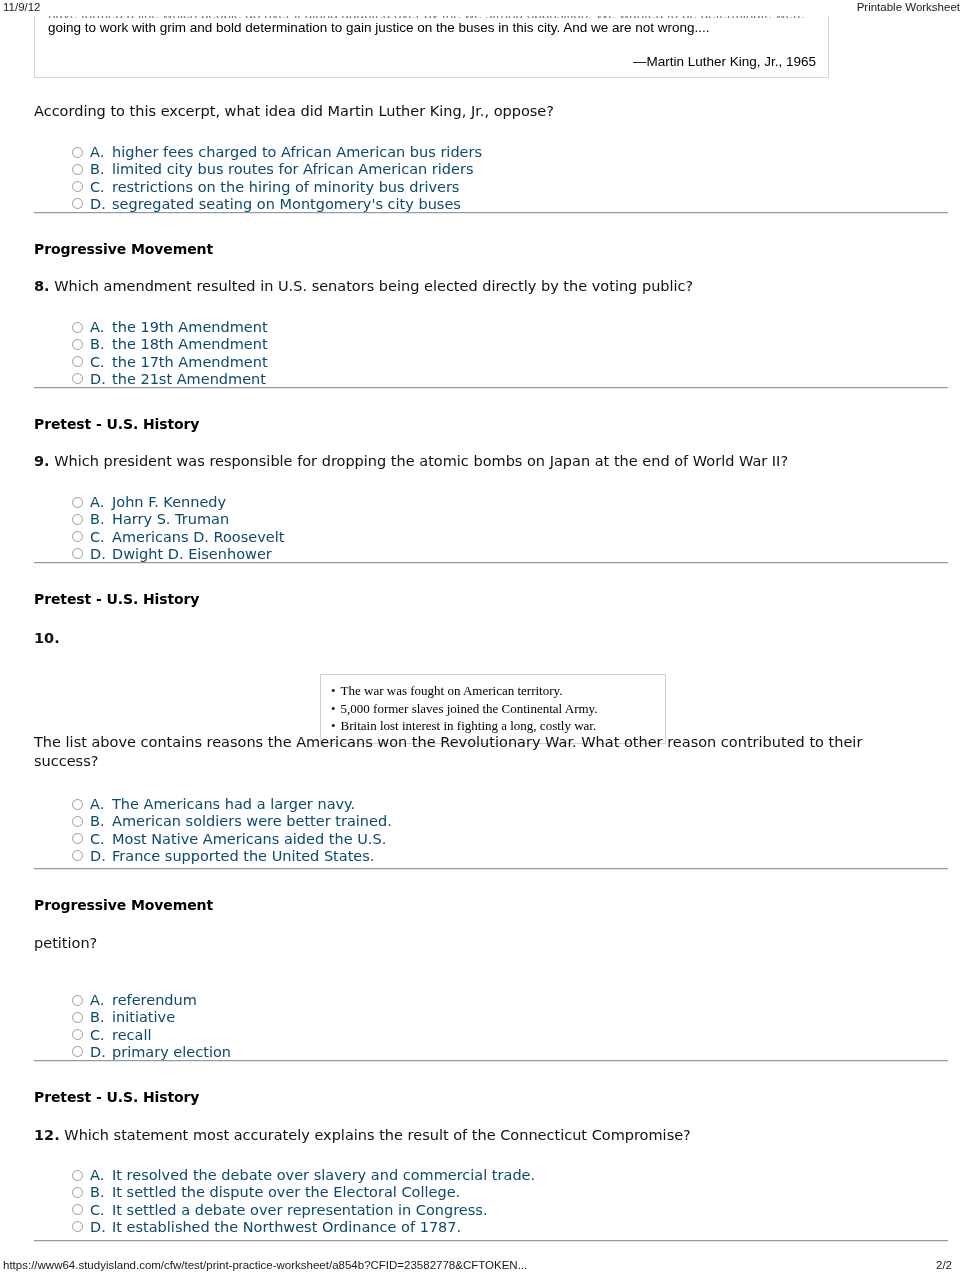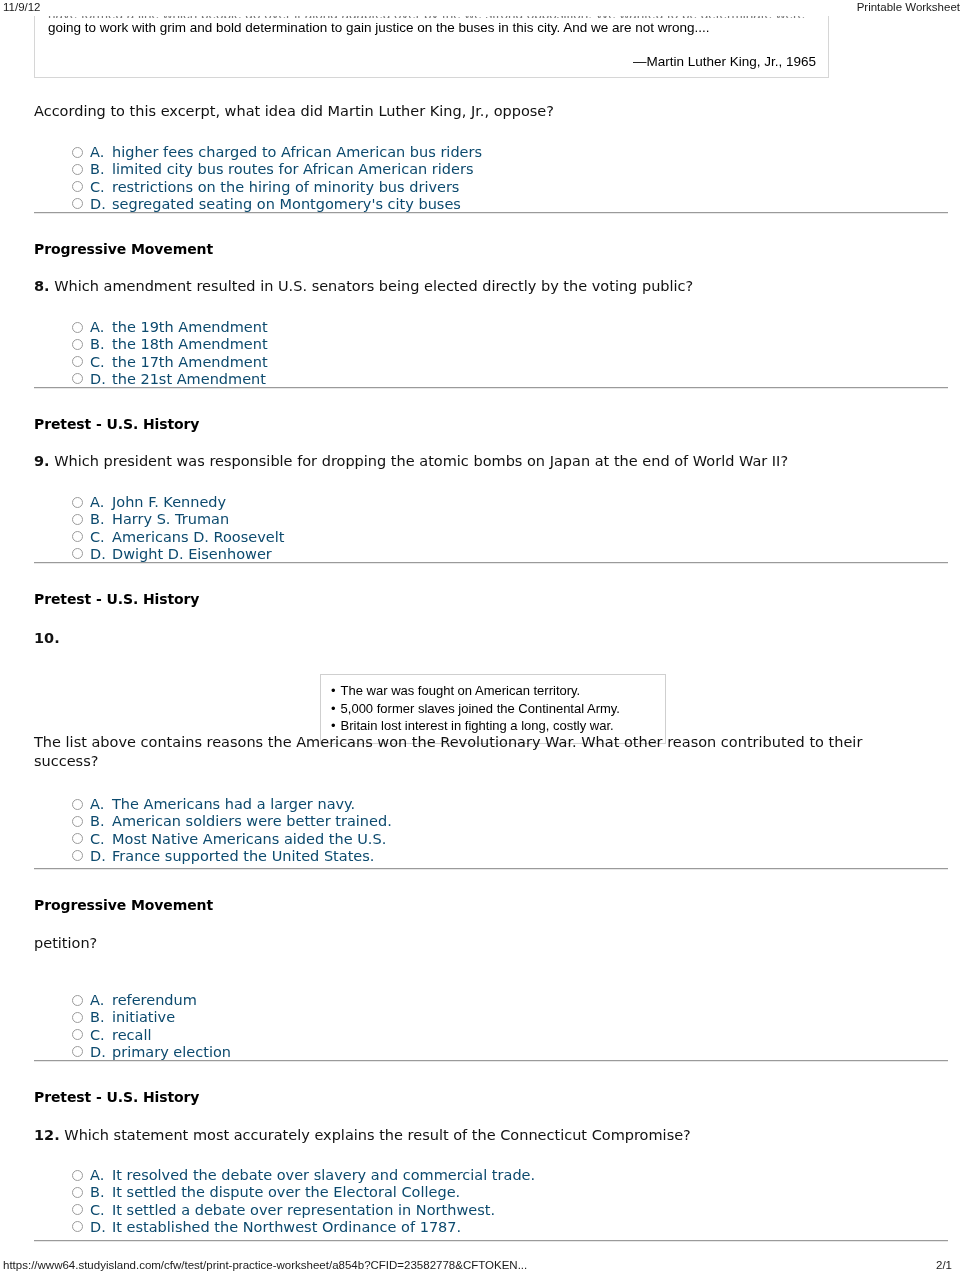--- a/index.html
+++ b/index.html
@@ -150,21 +150,21 @@
   
   .bullet-box {
     position: absolute;
     left: 320px;
     top: 658px;
     width: 346px;
     box-sizing: border-box;
     border: 1px solid #cfcfcf;
     background: #fff;
     padding: 7px 2px 8px 10px;
-    font-family: Liberation Sans, sans-serif;
+    font-family: Liberation Serif, serif;
     font-size: 13px;
     line-height: 17.5px;
     color: #000;
   }
   .bullet-box .bullet-row { white-space: nowrap; }
   .bullet-box .dot { margin-right: 5px; }
 
   
   .print-footer {
     position: absolute;
@@ -333,27 +333,27 @@
   </div>
 
   <div class="choices" style="top:1151px;">
     <div class="choice">
       <span class="radio"></span><span class="letter">A.</span><span>It resolved the debate over slavery and commercial trade.</span>
     </div>
     <div class="choice">
       <span class="radio"></span><span class="letter">B.</span><span>It settled the dispute over the Electoral College.</span>
     </div>
     <div class="choice">
-      <span class="radio"></span><span class="letter">C.</span><span>It settled a debate over representation in Northwest.</span>
+      <span class="radio"></span><span class="letter">C.</span><span>It settled a debate over representation in Congress.</span>
     </div>
     <div class="choice">
       <span class="radio"></span><span class="letter">D.</span><span>It established the Northwest Ordinance of 1787.</span>
     </div>
   </div>
 
   <div class="rule" style="top:1224px;"></div>
 
 </div>
 
 <div class="print-footer">
   <span class="url">https://www64.studyisland.com/cfw/test/print-practice-worksheet/a854b?CFID=23582778&amp;CFTOKEN...</span>
-  <span class="pageno">2/1</span>
+  <span class="pageno">2/2</span>
 </div>
 
 </body></html>

